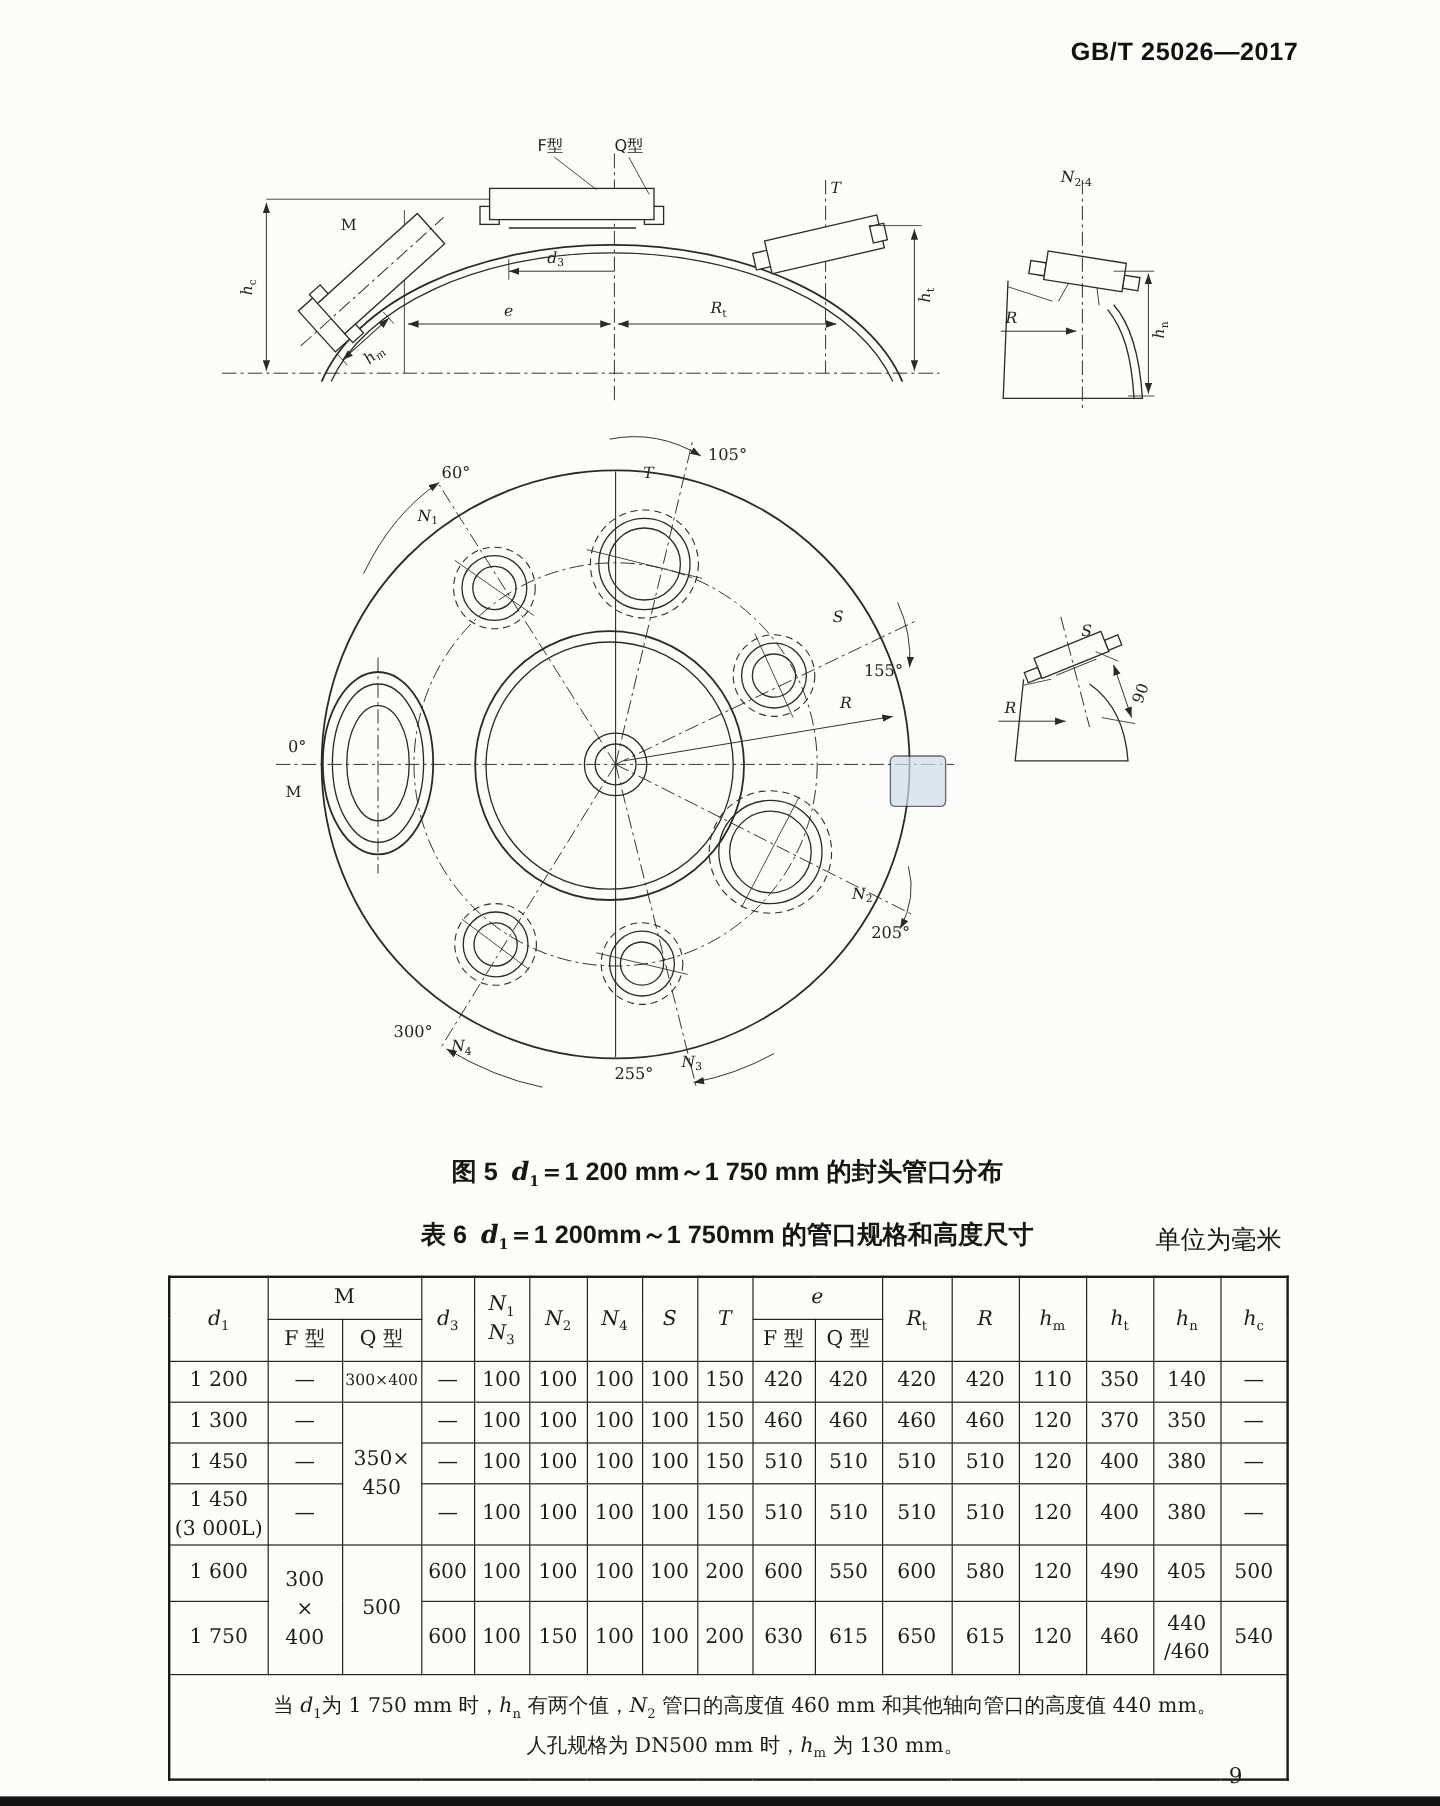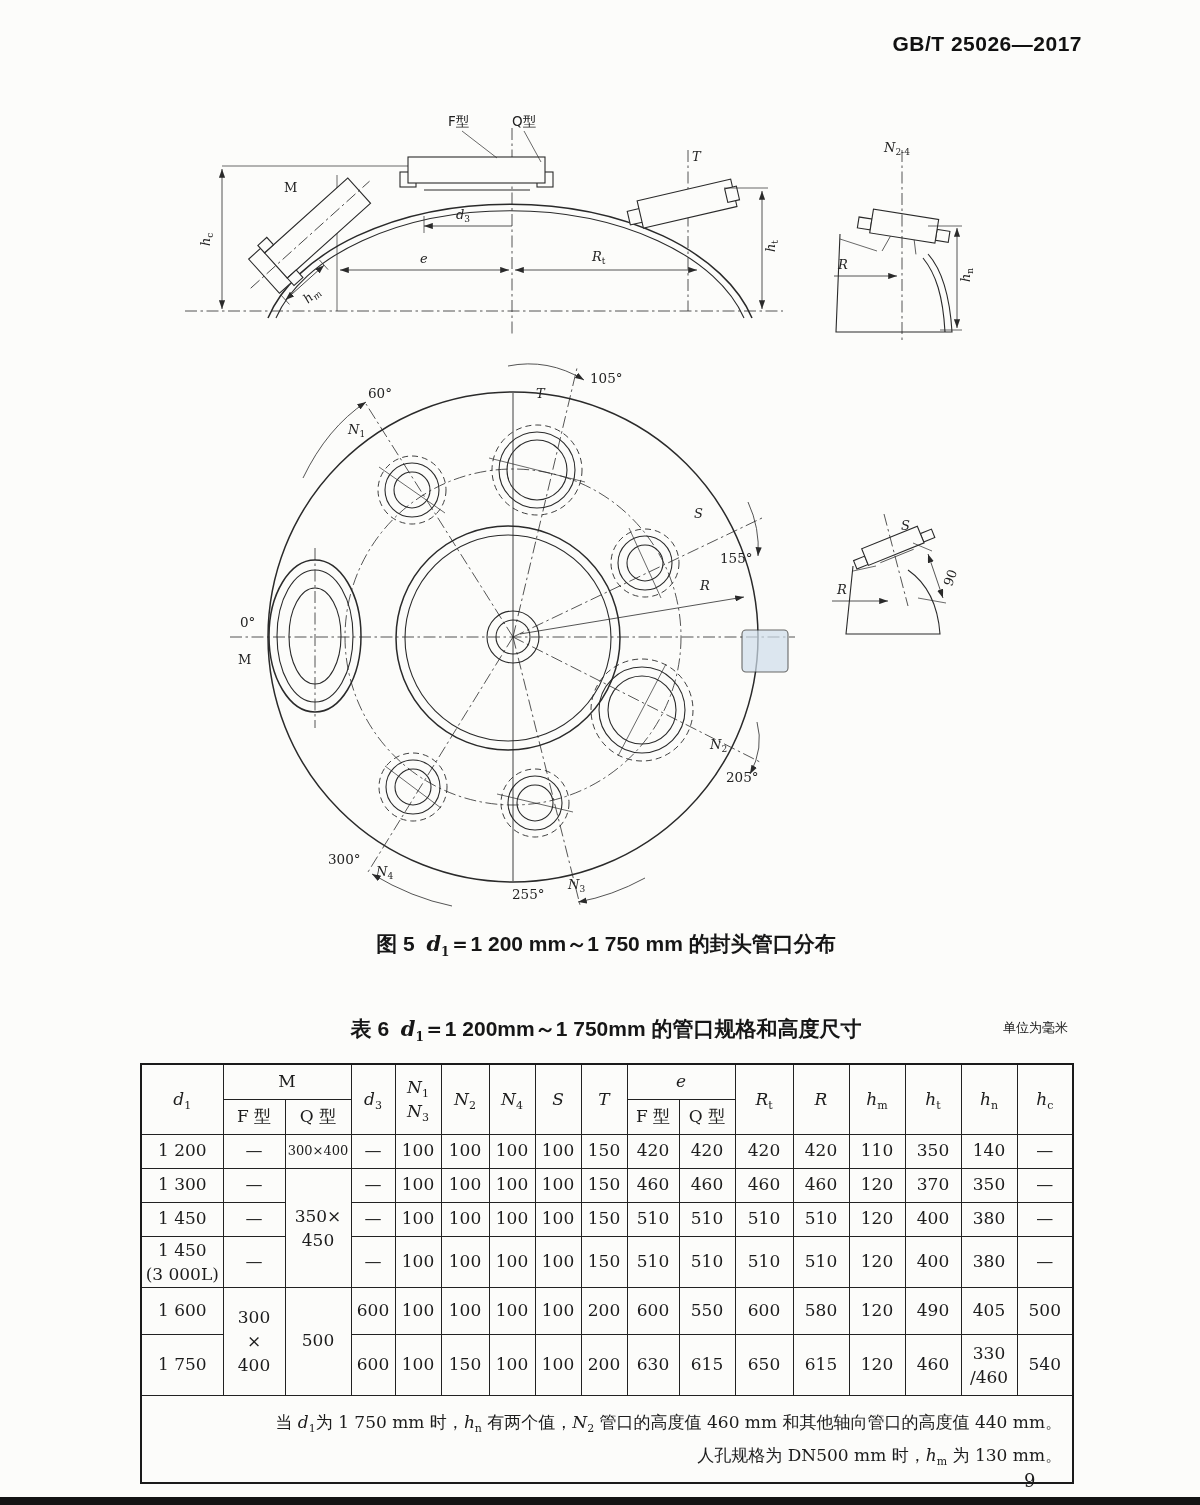--- a/index.html
+++ b/index.html
@@ -14,40 +14,40 @@
   svg .ang{font-size:13.5px;}
   svg .sb{font-size:9px;}
   .ln{stroke:#2a2a2a;fill:none;stroke-width:1.1;}
   .thin{stroke-width:.7;}
   .med{stroke-width:1.5;}
   .cdot{stroke-dasharray:12 3.5 2.5 3.5;stroke-width:.8;}
   .dsh{stroke-dasharray:6 4;stroke-width:.9;}
   .wht{fill:#fcfcfa;}
   .dim2{stroke-width:.8;marker-start:url(#ar);marker-end:url(#ar);}
   .dim1{stroke-width:.8;marker-end:url(#ar);}
-  .cap1{position:absolute;top:930px;left:140px;width:932px;text-align:center;
+  .cap1{position:absolute;top:962px;left:140px;width:932px;text-align:center;
         font-family:"Liberation Sans",sans-serif;font-weight:bold;font-size:21px;color:#161616;}
   .cap2{position:absolute;top:1015px;left:140px;width:932px;
         font-family:"Liberation Sans",sans-serif;font-weight:bold;font-size:21px;color:#161616;}
   .cap2 .mid{display:block;text-align:center;width:100%;}
-  .cap2 .unit{position:absolute;right:4px;top:4px;font-weight:normal;font-size:13px;
+  .cap2 .unit{position:absolute;right:4px;top:4px;font-weight:normal;font-size:21px;
         font-family:"DejaVu Serif",serif;}
   .cap-var{font-family:"DejaVu Serif",serif;font-style:italic;font-weight:bold;}
   .cap-var sub{font-size:12px;font-style:normal;}
   .tblwrap{position:absolute;top:1063px;left:140px;width:932px;}
   table{border-collapse:collapse;table-layout:fixed;width:932px;}
   td,th{border:1.4px solid #222;text-align:center;vertical-align:middle;
         font-size:17px;font-weight:normal;padding:0;line-height:1.25;}
   table{border:2.2px solid #1a1a1a;}
   .hA{height:35px;} .hB{height:35px;}
   .rS td{height:33px;} .rM td{height:50px;} .rL td{height:46px;} .rXL td{height:60px;}
   .v{font-style:italic;}
   td sub,.v sub{font-size:11px;font-style:normal;line-height:0;}
   .two{line-height:24px;}
-  .note td{text-align:right;padding:10px 10px 10px 38px;font-size:17px;height:58px;line-height:33px;}
+  .note td{text-align:center;padding:10px 10px 10px 38px;font-size:17px;height:58px;line-height:33px;}
   .pg{position:absolute;left:1024px;top:1470px;font-size:18px;}
   .strip{position:absolute;left:0;bottom:0;width:1200px;height:8px;background:#141414;}
   .wm{fill:#cfdeeb;opacity:.7;}
 </style>
 </head>
 <body>
 
 <div class="hdr">GB/T 25026—2017</div>
 
 <svg width="1200" height="960" viewBox="0 0 1200 960">
@@ -386,21 +386,21 @@
     <td>150</td>
     <td>100</td>
     <td>100</td>
     <td>200</td>
     <td>630</td>
     <td>615</td>
     <td>650</td>
     <td>615</td>
     <td>120</td>
     <td>460</td>
-    <td class="two"><span>330</span><br><span>/460</span></td>
+    <td class="two"><span>440</span><br><span>/460</span></td>
     <td>540</td>
   </tr>
   <tr class="note">
     <td colspan="17">
       <span>当 </span><span class="v"><span>d</span><sub>1</sub></span><span>为 1 750 mm 时，</span><span class="v"><span>h</span><sub>n</sub></span><span> 有两个值，</span><span class="v"><span>N</span><sub>2</sub></span><span> 管口的高度值 460 mm 和其他轴向管口的高度值 440 mm。</span><br>
       <span>人孔规格为 DN500 mm 时，</span><span class="v"><span>h</span><sub>m</sub></span><span> 为 130 mm。</span>
     </td>
   </tr>
 </tbody>
     </table>

